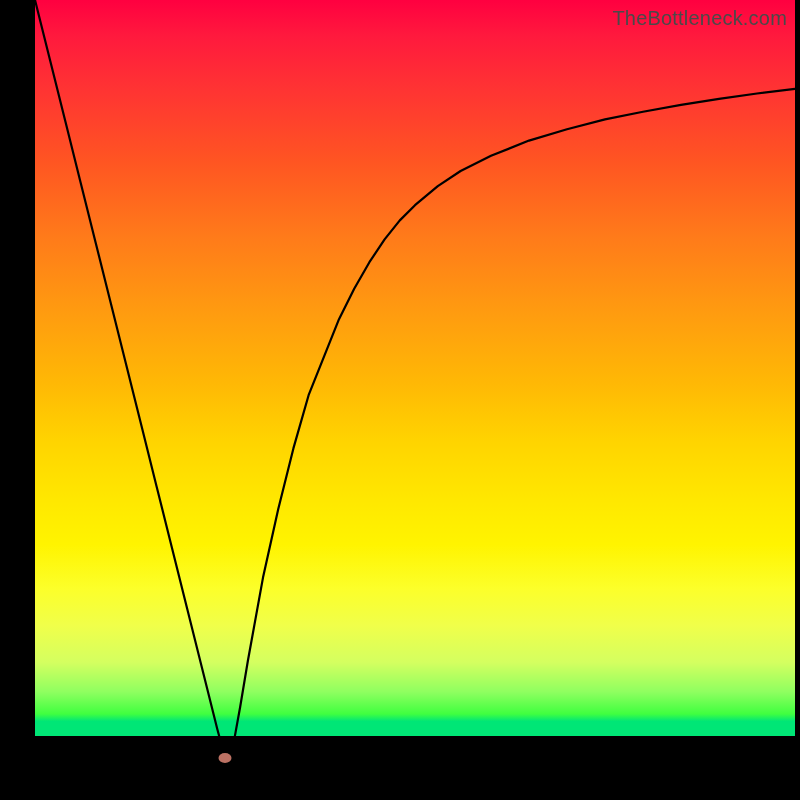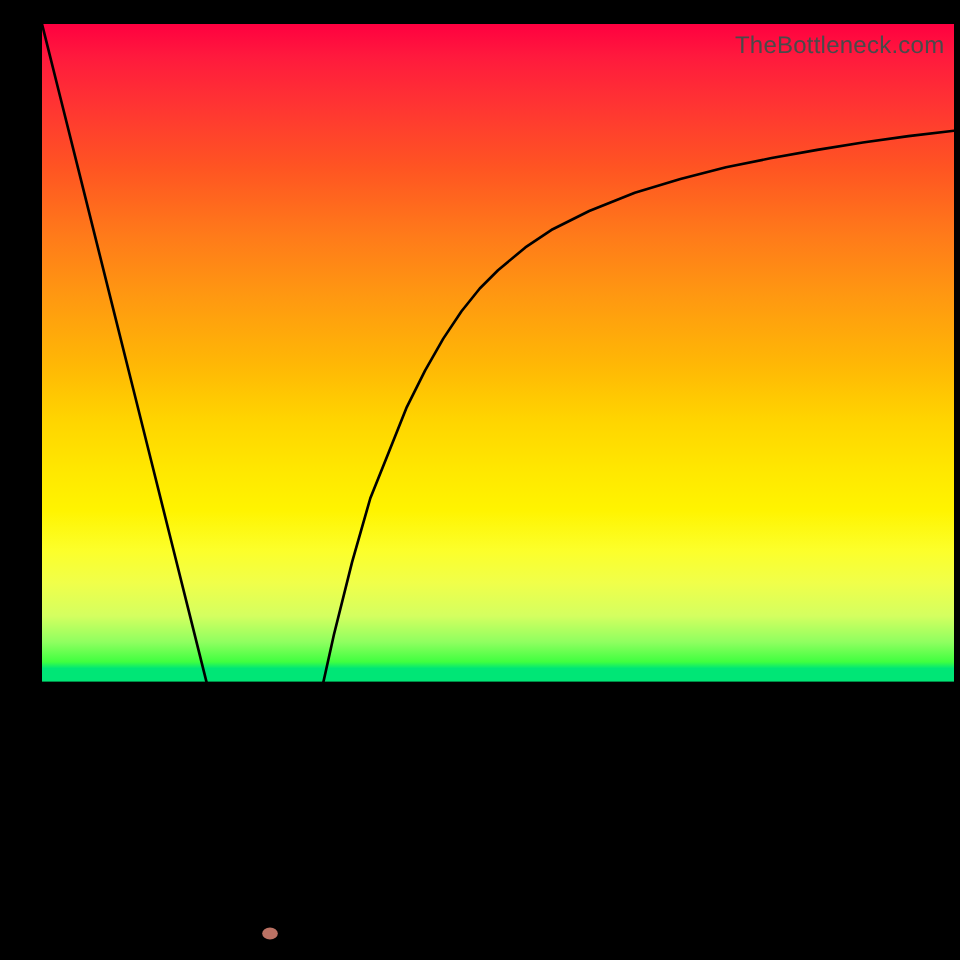--- a/index.html
+++ b/index.html
@@ -7,23 +7,23 @@
     width: 800px;
     height: 800px;
     background: #000;
     position: relative;
     overflow: hidden;
     font-family: Arial, Helvetica, sans-serif;
   }
   .plot-area {
     position: absolute;
     left: 35px;
-    top: 20px;
+    top: 0;
     width: 760px;
-    height: 548px;
+    height: 736px;
     background: linear-gradient(to bottom,
       #ff0040 0%,
       #ff1a3d 5%,
       #ff3333 12%,
       #ff5522 22%,
       #ff7a1a 32%,
       #ff9a10 42%,
       #ffb805 52%,
       #ffd400 60%,
       #ffe800 68%,

